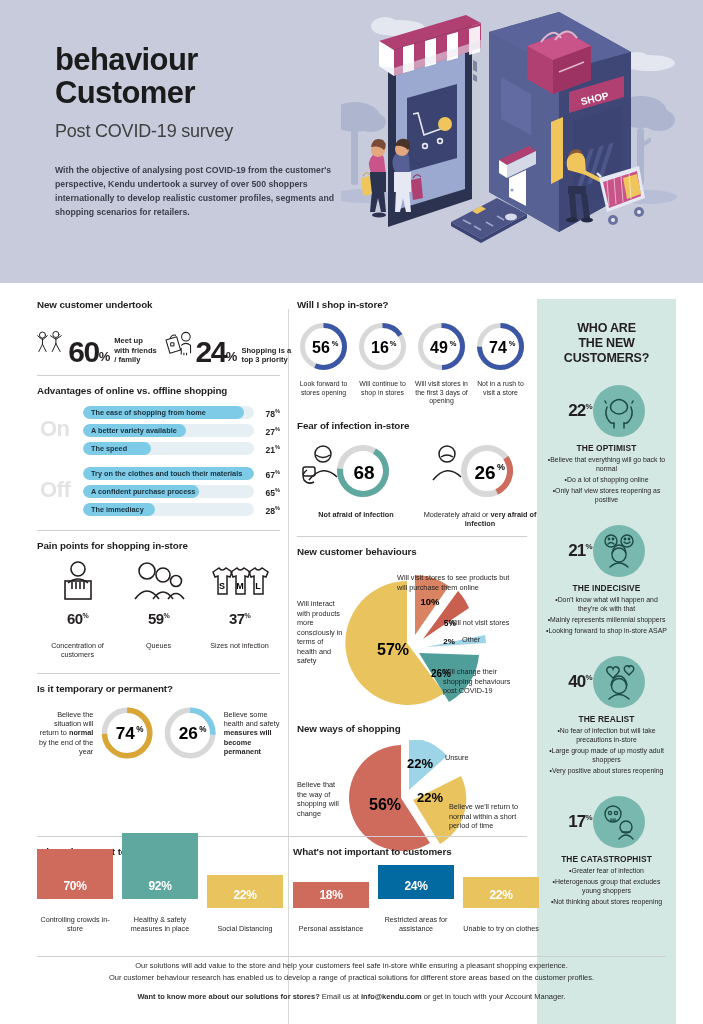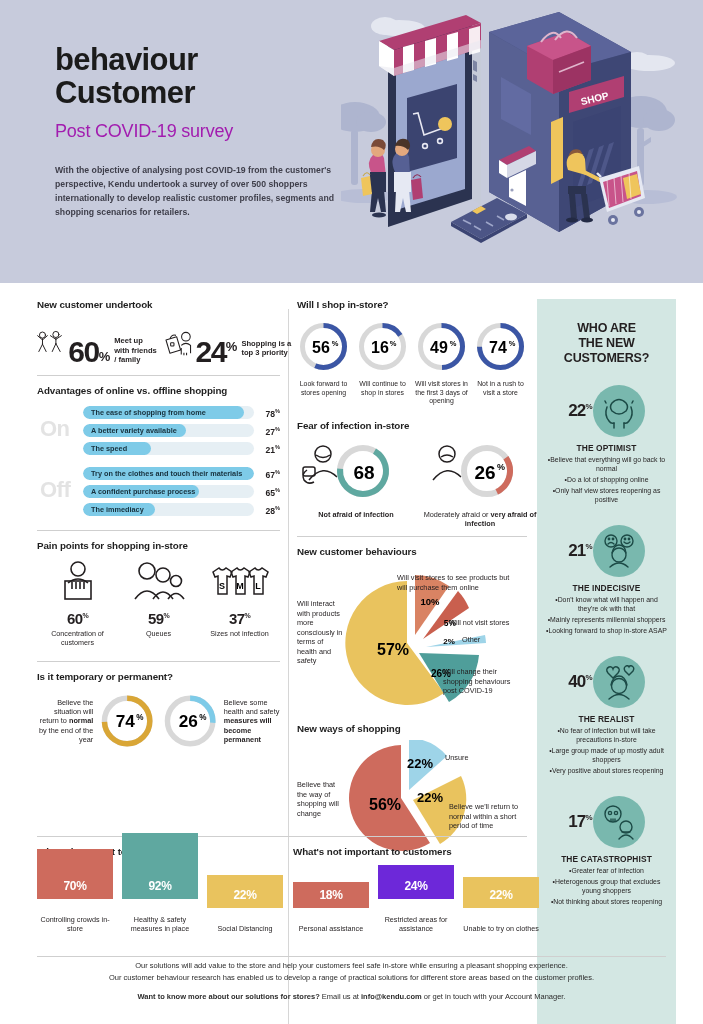--- a/index.html
+++ b/index.html
@@ -6,21 +6,21 @@
   body {
     width:703px; height:1024px; overflow:hidden;
     font-family:"Liberation Sans", sans-serif;
     background:#ffffff; color:#231f20;
     position:relative;
   }
   
   .hero { position:relative; width:703px; height:283px; background:#c7cbdc; overflow:hidden; }
   .hero-text { position:absolute; left:55px; top:44px; width:285px; }
   .hero-title { font-size:31px; font-weight:bold; line-height:1.06; letter-spacing:-0.6px; color:#1b1b1b; }
-  .hero-sub { font-size:18px; font-weight:400; color:#a21caf; margin-top:11px; letter-spacing:-0.2px;}
+  .hero-sub { font-size:18px; font-weight:400; color:#404040; margin-top:11px; letter-spacing:-0.2px;}
   .hero-body { font-size:8.7px; line-height:1.62; color:#3e3e4a; margin-top:21px; font-weight:600; }
   .hero-art { position:absolute; left:341px; top:0; width:362px; height:283px; }
   
   .main { position:relative; width:703px; height:741px; background:#fff; }
   .colL { position:absolute; left:37px; top:16px; width:243px; }
   .colM { position:absolute; left:297px; top:16px; width:230px; }
   .divider-v { position:absolute; left:288px; top:26px; width:1px; height:790px; background:#d6d6d6; }
   .panel { position:absolute; left:537px; top:16px; width:139px; height:803px; background:#d3e7e3; }
   .sec-title { font-size:9.8px; font-weight:bold; color:#1f1f1f; letter-spacing:-0.1px; }
   .hr { height:1px; background:#cfcfcf; margin:11px 0 9px 0; }
@@ -37,21 +37,21 @@
   .oo-track { position:relative; flex:1; height:13px; background:#e6eff4; border-radius:7px; overflow:hidden; }
   .oo-fill { position:absolute; left:0; top:0; bottom:0; background:#7ecbe8; border-radius:7px; }
   .oo-txt { position:absolute; left:8px; top:0; line-height:13px; font-size:7.3px; font-weight:bold; color:#17313d; white-space:nowrap; }
   .oo-pct { width:26px; text-align:right; font-size:8.6px; font-weight:bold; }
   .oo-pct sup { font-size:5.6px; }
   
   .pp-row { display:flex; margin-top:9px; }
   .pp { flex:1; text-align:center; }
   .pp-num { font-size:15px; font-weight:bold; letter-spacing:-0.6px; margin-top:4px; }
   .pp-num sup { font-size:7px; }
-  .pp-cap { font-size:7.2px; line-height:1.25; margin-top:2px; }
+  .pp-cap { font-size:7.2px; line-height:1.25; margin-top:14px; }
   
   .tp-row { display:flex; align-items:center; justify-content:center; margin-top:8px; gap:6px; }
   .tp-cap { font-size:7.3px; line-height:1.28; width:62px; }
   .tp-cap.r { text-align:left; }
   .tp-cap.l { text-align:right; }
   
   .dn-row { display:flex; justify-content:space-between; margin-top:10px; }
   .dn { width:53px; text-align:center; }
   .dn-cap { font-size:6.9px; line-height:1.25; margin-top:3px; }
   
@@ -275,21 +275,21 @@
         <svg width="44" height="40" viewBox="0 0 44 40">
           <g fill="none" stroke="#231f20" stroke-width="1.6" stroke-linejoin="round">
             <path d="M3 14 l16 -5 l6 20 l-16 5 z"></path>
               <path d="M9 12 q3 -7 9 -5"></path>
             <rect x="10" y="18" width="5" height="5" rx="1"></rect>
             <circle cx="33" cy="9" r="6.5"></circle>
               <path d="M26 22 q7 -6 14 0 l0 12"></path>
               <path d="M26 26 l0 10 M30 33 l0 4 M34 33 l0 4"></path>
           </g>
         </svg>
-        <div style="margin-left:2px;display:flex;align-items:flex-start;">
+        <div style="margin-left:2px;display:flex;align-items:flex-end;">
           <span class="bignum">24</span>
           <span class="bigpct">%</span>
           <span class="prio-cap">Shopping is a top 3 priority</span>
         </div>
       </div>
     </div>
 
     <div class="hr"></div>
     <div class="sec-title">Advantages of online vs. offline shopping</div>
 
@@ -670,21 +670,21 @@
   <div class="bb-group" style="left:293px; top:8px; width:250px;">
     <div class="sec-title">What's not important to customers</div>
     <div class="bars">
       <div class="bar">
         <div class="bar-rect" style="height:26px;background:#ce6b5d">
             <span class="bar-val">18%</span>
           </div>
         <div class="bar-cap">Personal assistance</div>
       </div>
       <div class="bar">
-        <div class="bar-rect" style="height:34px;background:#6d28d9">
+        <div class="bar-rect" style="height:34px;background:#0369a1">
             <span class="bar-val">24%</span>
           </div>
         <div class="bar-cap">Restricted areas for assistance</div>
       </div>
       <div class="bar">
         <div class="bar-rect" style="height:31px;background:#e9c35e">
             <span class="bar-val" style="color:#fff">22%</span>
           </div>
         <div class="bar-cap">Unable to try on clothes</div>
       </div>

